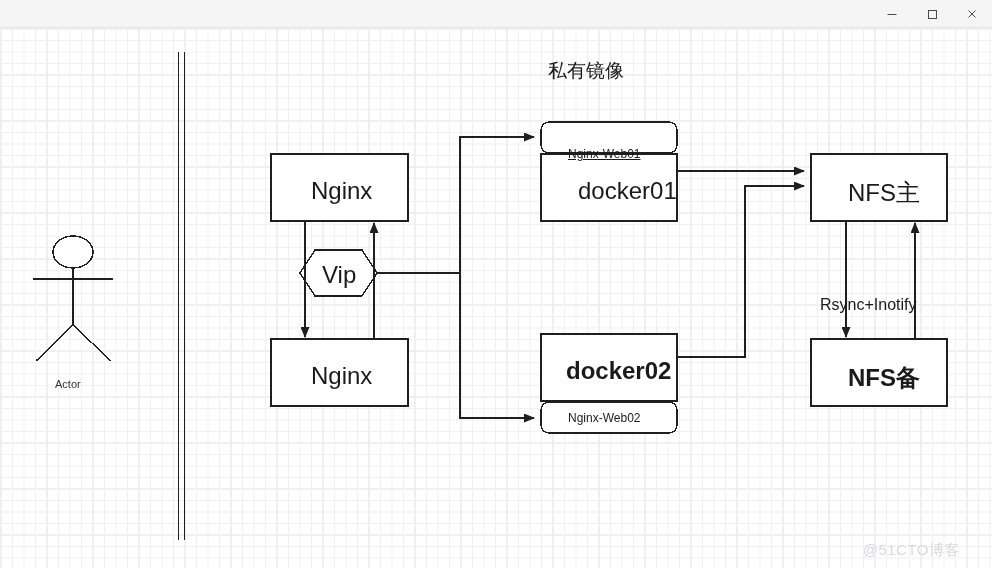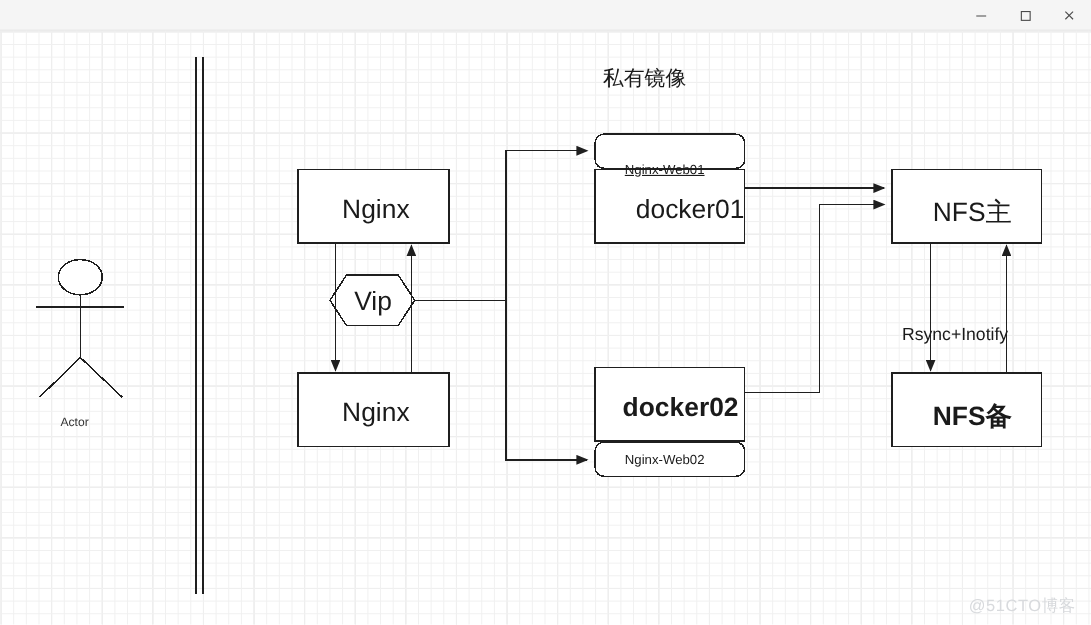--- a/index.html
+++ b/index.html
@@ -79,21 +79,21 @@
     pointer-events: none;
   }
   .lbl-title { font-size: 19px; }
   .lbl-node  { font-size: 24px; text-align: center; }
   .lbl-small { font-size: 12px; }
   .lbl-edge  { font-size: 16px; margin-top: 36px; }
   .lbl-actor { font-size: 11px; color: #333; }
 
   #watermark {
     position: absolute;
-    right: 14px;
+    right: 32px;
     bottom: 8px;
     font-size: 15px;
     color: #d8dadd;
     letter-spacing: 0.5px;
     white-space: nowrap;
   }
 </style>
 </head>
 <body>
 

